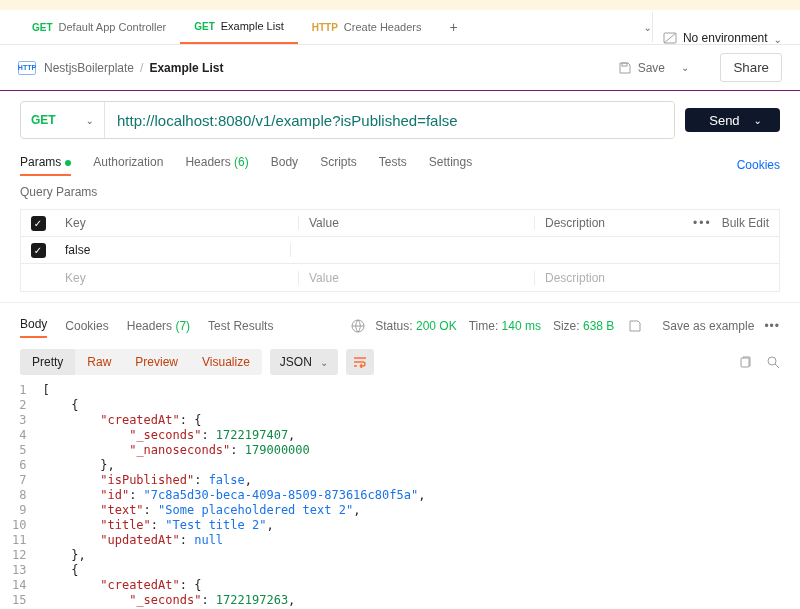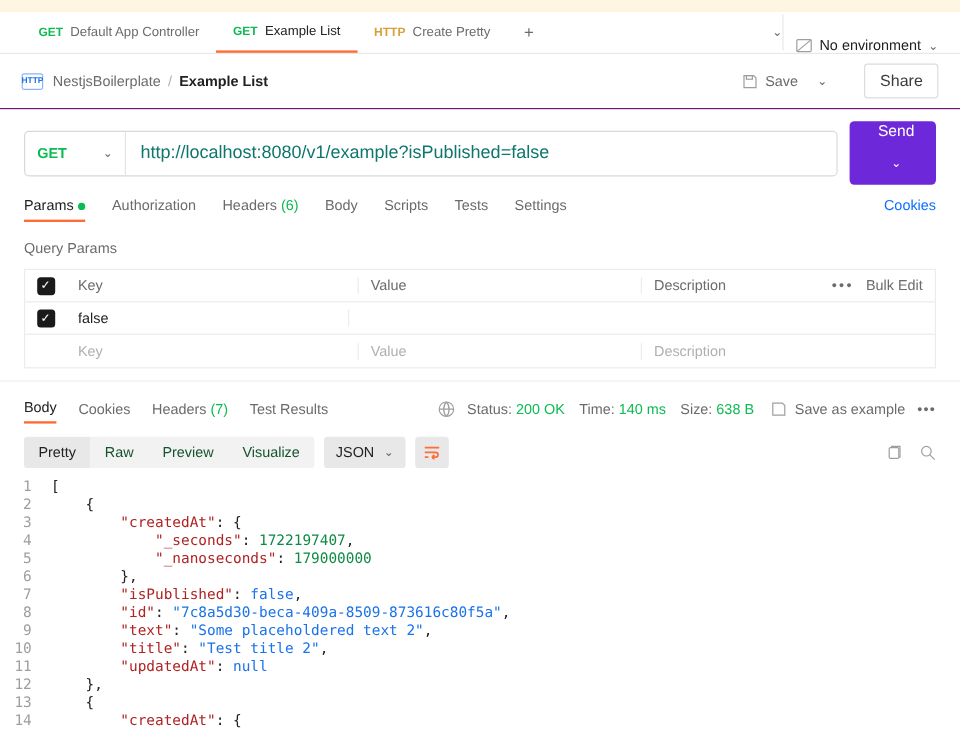--- a/index.html
+++ b/index.html
@@ -82,30 +82,30 @@
       border-right: 1px solid #e4e4e4;
       height: 100%;
     }
     .method-select .method-get { font-size: 12px; }
     .url-input {
       flex: 1; border: none; outline: none;
       padding: 0 12px; font-size: 15px;
       color: #0f766e; height: 100%;
     }
     .send-btn {
-      background: #6d28d9; color: #fff;
+      background: #0f172a; color: #fff;
       border: none; border-radius: 4px;
-      height: 53px; padding: 0 18px 0 24px;
+      height: 24px; padding: 0 18px 0 24px;
       display: flex; align-items: center; gap: 14px;
-      font-size: 13px; font-weight: 500; flex-direction: column;
+      font-size: 13px; font-weight: 500;
     }
     .send-drop { font-size: 10px; }
     
     .req-tabs {
-      display: flex; align-items: flex-start;
+      display: flex; align-items: center;
       padding: 0 20px; height: 32px;
       font-size: 12px; color: #6b6b6b;
     }
     .req-tab { margin-right: 22px; cursor: pointer; position: relative; padding-bottom: 6px; }
     .req-tab.active { color: #212121; }
     .req-tab.active::after {
       content: ""; position: absolute; left: 0; right: 0; bottom: -1px;
       height: 2px; background: #ff6c37;
     }
     .green-dot { display:inline-block; width:6px; height:6px; border-radius:50%; background:#0cbb52; margin-left:4px; vertical-align:middle; }
@@ -143,32 +143,32 @@
       font-size: 12px; color: #6b6b6b;
     }
     .resp-tab { margin-right: 18px; cursor: pointer; }
     .resp-tab.active { color: #212121; position: relative; padding-bottom: 4px; }
     .resp-tab.active::after {
       content:""; position:absolute; left:0; right:0; bottom:-3px; height:2px; background:#ff6c37;
     }
     .resp-spacer { flex:1; }
     .status-info { display:flex; align-items:center; gap:12px; }
     .ok-green { color:#0cbb52;margin-top:20px; }
-    .save-example { display:flex; align-items:center; gap:6px; margin-left:14px; }
+    .save-example { display:flex; align-items:center; gap:20px; margin-left:14px; }
     .more-h { margin-left: 10px; letter-spacing:1px; }
     
     .resp-toolbar {
       display:flex; align-items:center; gap:8px;
       padding: 8px 20px;
     }
     .tb-seg {
       background:#f2f2f2; border-radius:3px;
       display:flex; align-items:center; overflow:hidden;
     }
-    .tb-btn { padding:6px 12px; font-size:12px; color:#14532d; cursor:pointer; }
+    .tb-btn { padding:6px 12px; font-size:12px; color:#c2410c; cursor:pointer; }
     .tb-btn.on { background:#e8e8e8; color:#212121; }
     .tb-json {
       display:flex; align-items:center; gap:8px;
       background:#e8e8e8; border-radius:3px;
       padding:6px 10px; font-size:12px;
     }
     .tb-wrap {
       background:#e8e8e8; border-radius:3px;
       width:28px; height:26px; display:flex; align-items:center; justify-content:center;
       color:#ff6c37; font-weight:bold;
@@ -196,21 +196,21 @@
   <div class="tab">
     <span class="method-get">GET</span>
     <span>Default App Controller</span>
   </div>
   <div class="tab active">
     <span class="method-get">GET</span>
     <span>Example List</span>
   </div>
   <div class="tab">
     <span class="method-post">HTTP</span>
-    <span>Create Pretty</span>
+    <span>Create Headers</span>
   </div>
   <div class="tab-add">+</div>
   <div class="tabs-spacer"></div>
   <span class="chevron">⌄</span>
   <div class="divider-v"></div>
   <div class="env-select">
     <span class="icon-box">
       <svg width="14" height="14" viewBox="0 0 14 14">
           <rect x="1" y="2" width="12" height="10" rx="1" fill="none" stroke="#9e9e9e"></rect>
           <line x1="1" y1="12" x2="13" y2="2" stroke="#9e9e9e"></line>

